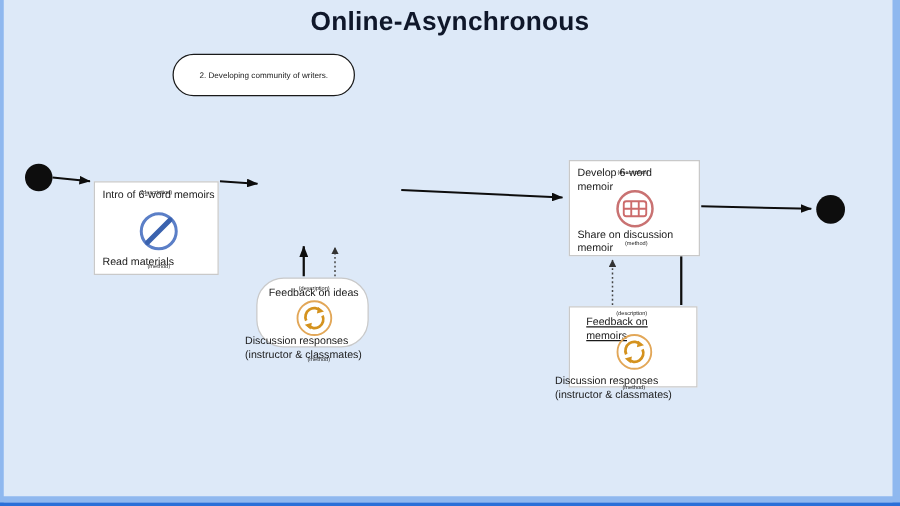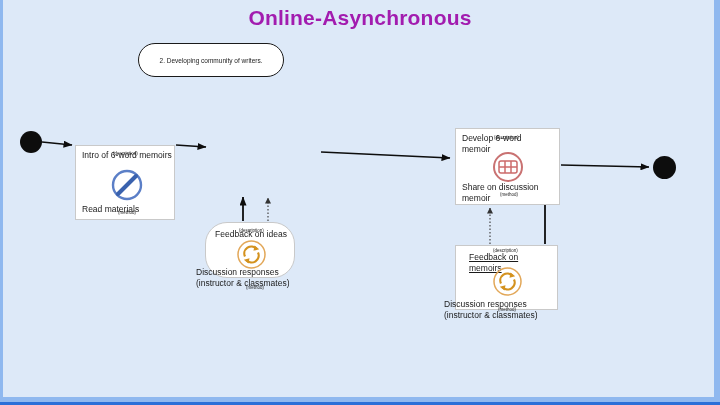--- a/index.html
+++ b/index.html
@@ -8,21 +8,21 @@
   .canvas { position:relative; width:720px; height:405px; background:#dde9f8; overflow:hidden; }
 
   
   .strip { position:absolute; }
   .strip.left   { left:0; top:0; width:3px; height:405px; background:#8fb8ef; }
   .strip.right  { right:0; top:0; width:6px; height:405px; background:#8fb8ef; }
   .strip.bottomL{ left:0; top:397px; width:720px; height:5px; background:#8fb8ef; }
   .strip.bottomD{ left:0; top:402px; width:720px; height:3px; background:#2a6fd8; }
 
   .title { position:absolute; left:0; top:6px; width:720px; text-align:center;
-           font-size:21px; font-weight:bold; color:#a21caf; letter-spacing:0.2px; }
+           font-size:21px; font-weight:bold; color:#0f172a; letter-spacing:0.2px; }
 
   .stadium { position:absolute; left:138px; top:43px; width:146px; height:34px;
              background:#fff; border:1.8px solid #1a1a1a; border-radius:17px;
              display:flex; align-items:center; justify-content:center; }
   .stadium span { font-size:6.5px; color:#1a1a1a; white-space:nowrap; }
 
   .endpoint { position:absolute; border-radius:50%; background:#0d0d0d; }
   .endpoint.start { left:20px; top:131px; width:22px; height:22px; }
   .endpoint.end   { left:653px; top:156px; width:23px; height:23px; }
 

